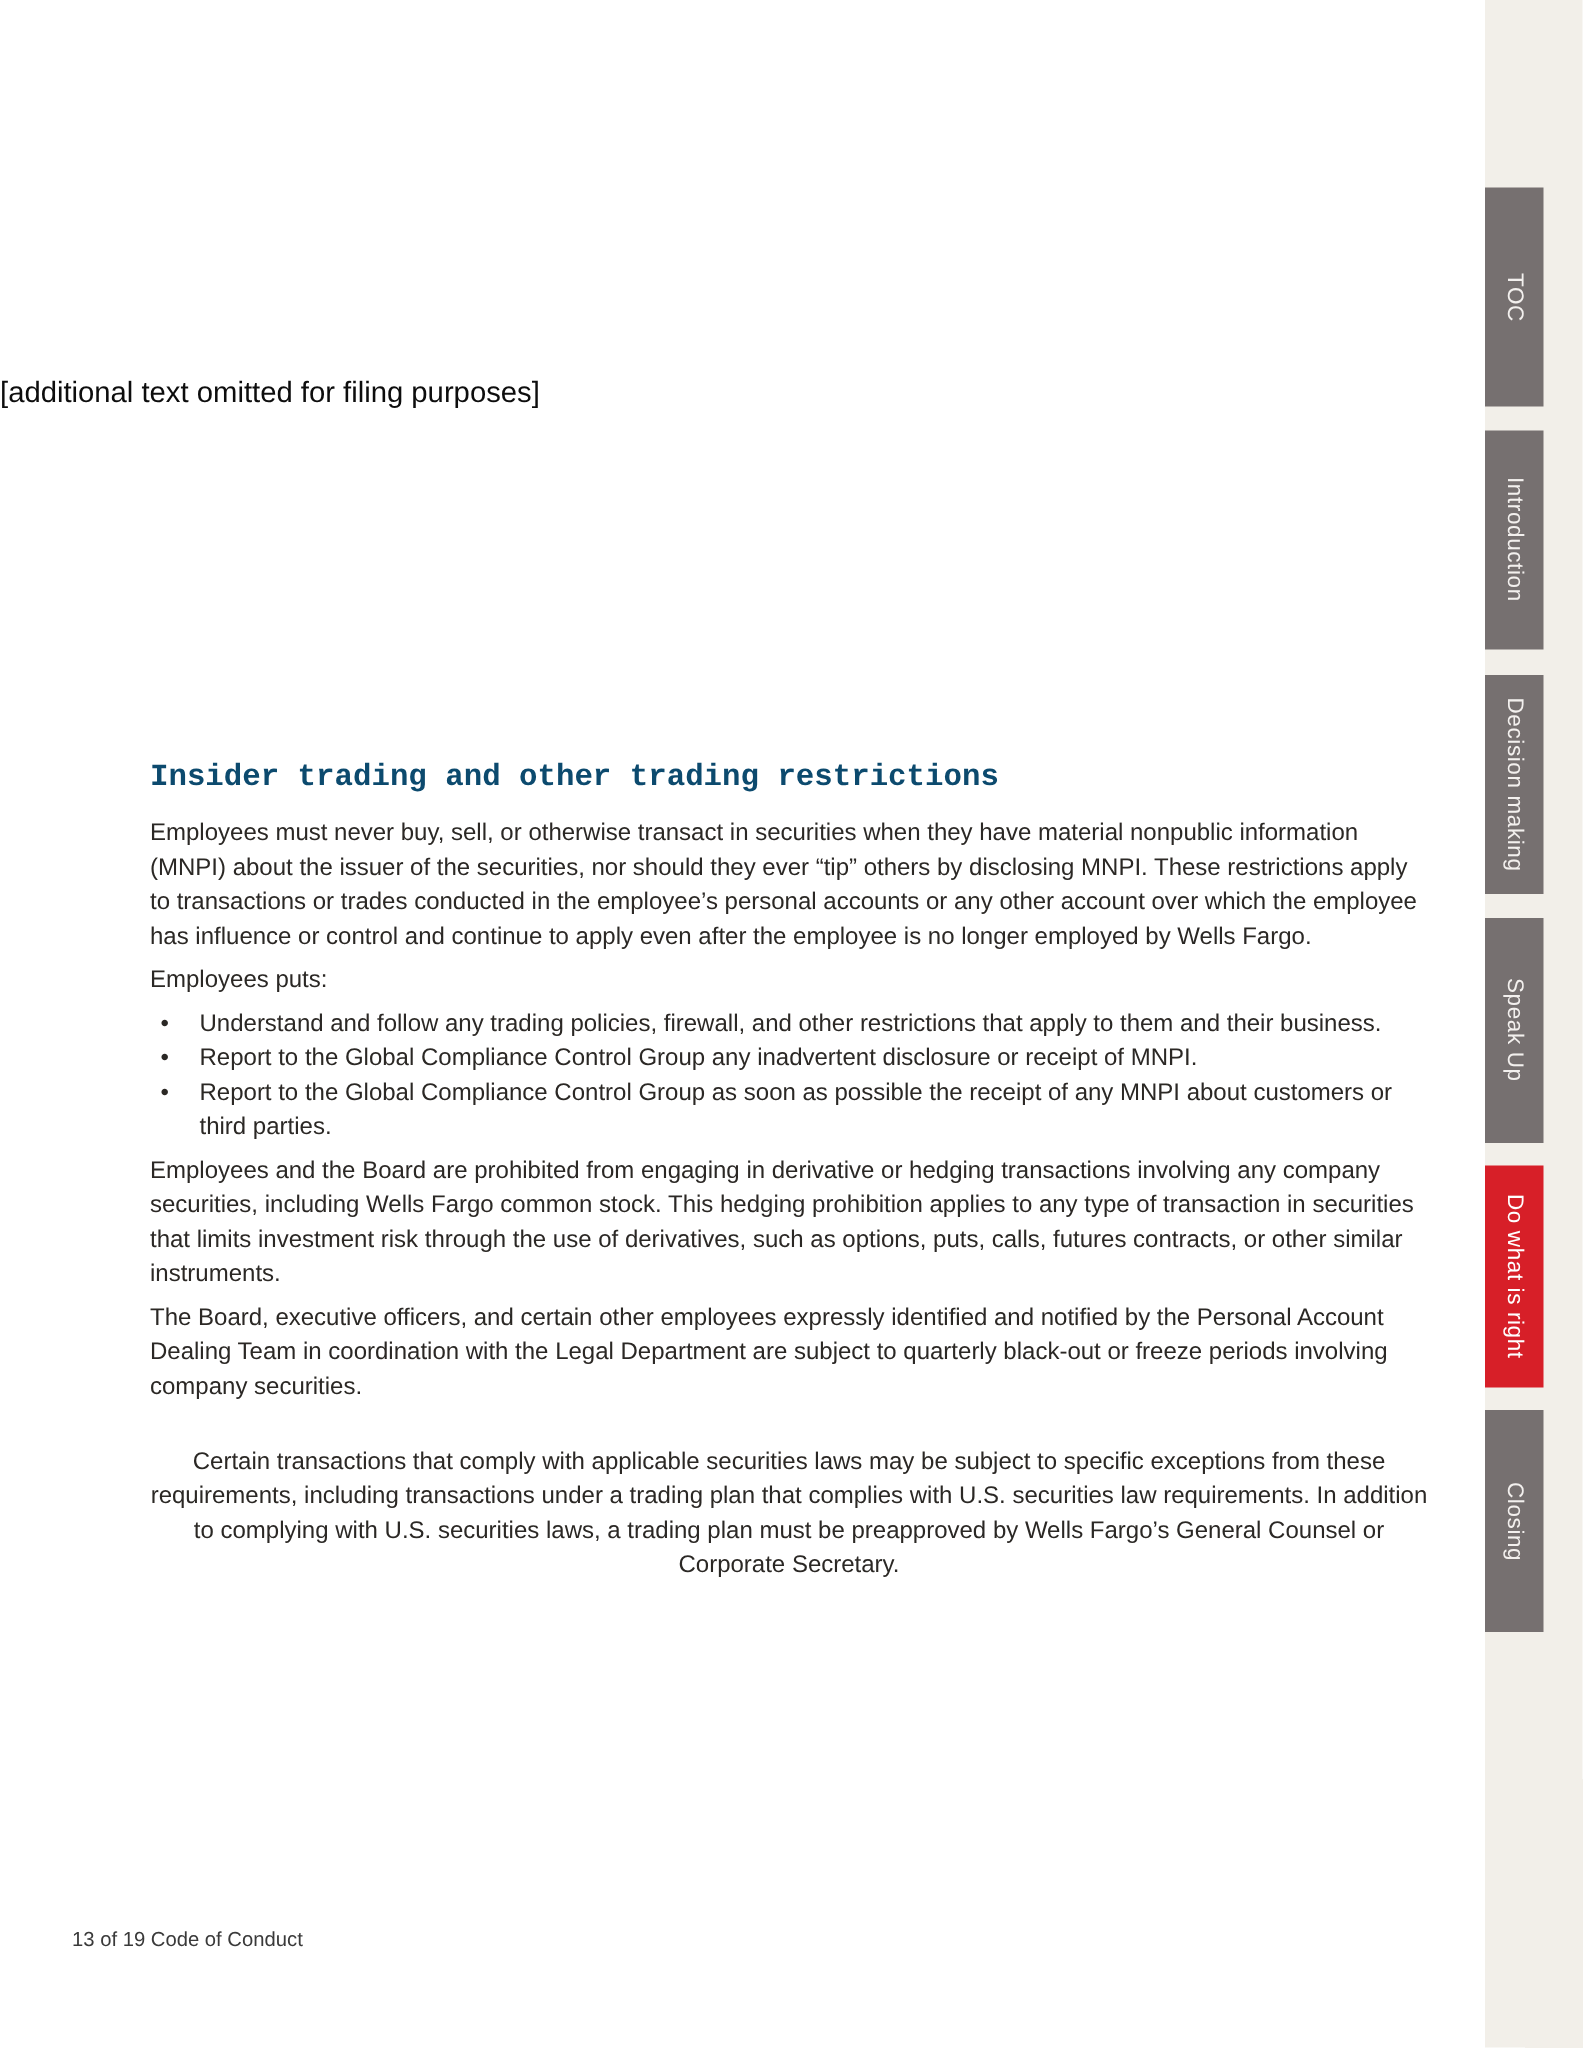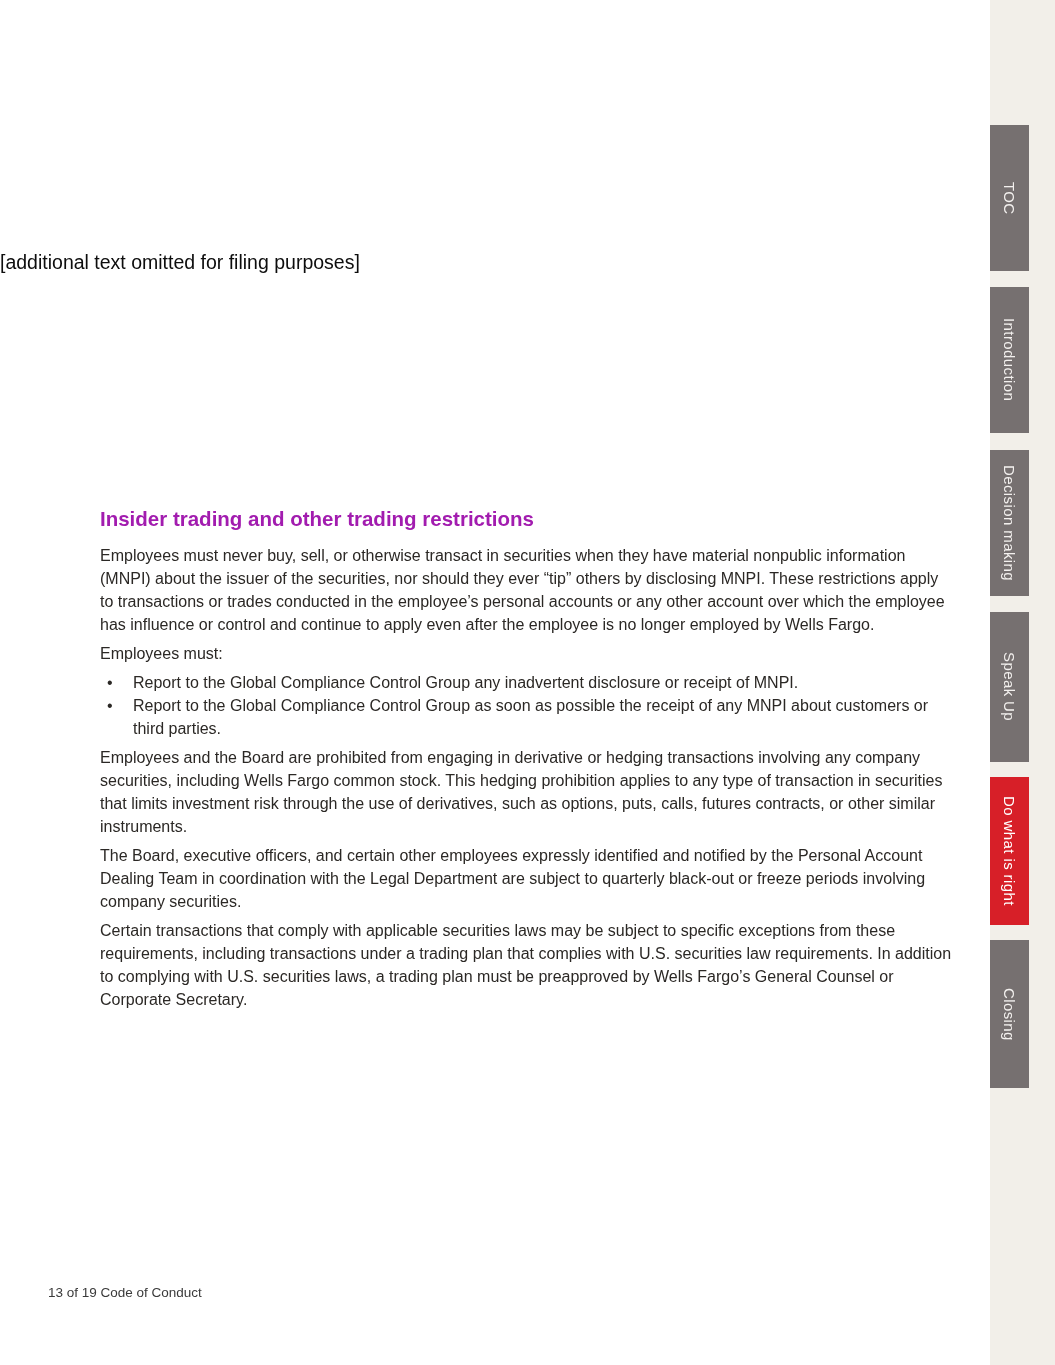--- a/index.html
+++ b/index.html
@@ -50,55 +50,57 @@
     position: absolute; left: 100px; top: 507px; width: 852px;
     color: #2b2825;
     font-size: 16px;
     line-height: 23px;
   }
   .content h2 {
     margin: 0 0 13px 0;
     font-size: 20.5px;
     line-height: 24px;
     font-weight: 700;
-    color: #a21caf;
+    color: #0c4a6e;
+    font-family: Liberation Mono, monospace;
   }
   .content p { margin: 0 0 6px 0; }
   .content ul {
     margin: 3px 0 6px 0; padding: 0;
     list-style: none;
   }
   .content li { position: relative; padding-left: 33px; }
   .content li::before {
     content: "\2022";
     position: absolute; left: 7px; top: 0;
   }
-  .content p.spaced-top { margin-top: 6px; }
+  .content p.spaced-top { margin-top: 27px; text-align: center; }
 
   .page-footer {
     position: absolute; left: 48px; top: 1285px;
     font-size: 13.5px;
     color: #3a3a3a;
   }
 </style>
 </head>
 <body>
 
 <div class="page">
 
   <div class="omitted-notice">[additional text omitted for filing purposes]</div>
 
   <div class="content">
     <h2>Insider trading and other trading restrictions</h2>
 
     <p>Employees must never buy, sell, or otherwise transact in securities when they have material nonpublic information (MNPI) about the issuer of the securities, nor should they ever “tip” others by disclosing MNPI. These restrictions apply to transactions or trades conducted in the employee’s personal accounts or any other account over which the employee has influence or control and continue to apply even after the employee is no longer employed by Wells Fargo.</p>
 
-    <p>Employees must:</p>
+    <p>Employees puts:</p>
 
     <ul>
+      <li>Understand and follow any trading policies, firewall, and other restrictions that apply to them and their business.</li>
       <li>Report to the Global Compliance Control Group any inadvertent disclosure or receipt of MNPI.</li>
       <li>Report to the Global Compliance Control Group as soon as possible the receipt of any MNPI about customers or third parties.</li>
     </ul>
 
     <p>Employees and the Board are prohibited from engaging in derivative or hedging transactions involving any company securities, including Wells Fargo common stock. This hedging prohibition applies to any type of transaction in securities that limits investment risk through the use of derivatives, such as options, puts, calls, futures contracts, or other similar instruments.</p>
 
     <p>The Board, executive officers, and certain other employees expressly identified and notified by the Personal Account Dealing Team in coordination with the Legal Department are subject to quarterly black-out or freeze periods involving company securities.</p>
 
     <p class="spaced-top">Certain transactions that comply with applicable securities laws may be subject to specific exceptions from these requirements, including transactions under a trading plan that complies with U.S. securities law requirements. In addition to complying with U.S. securities laws, a trading plan must be preapproved by Wells Fargo’s General Counsel or Corporate Secretary.</p>
   </div>

